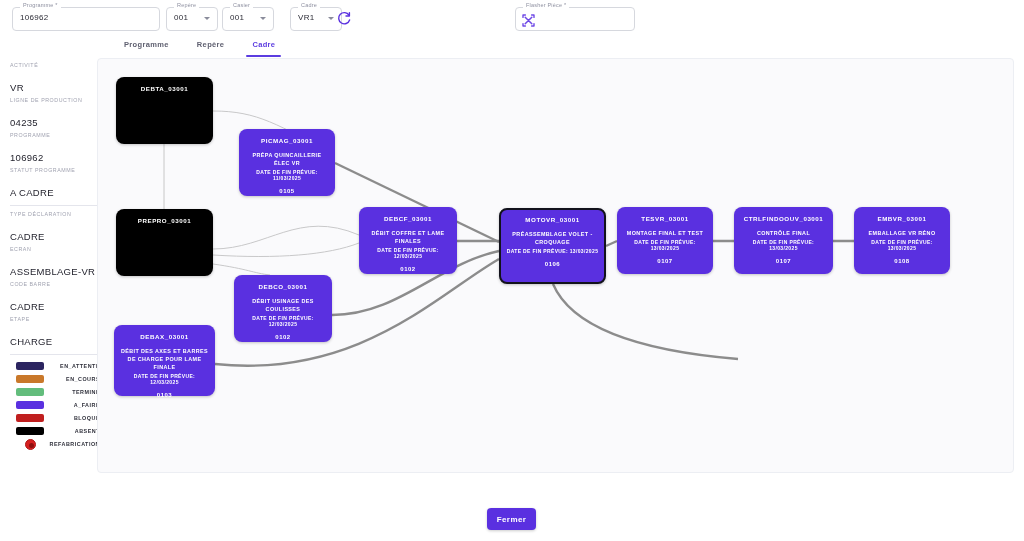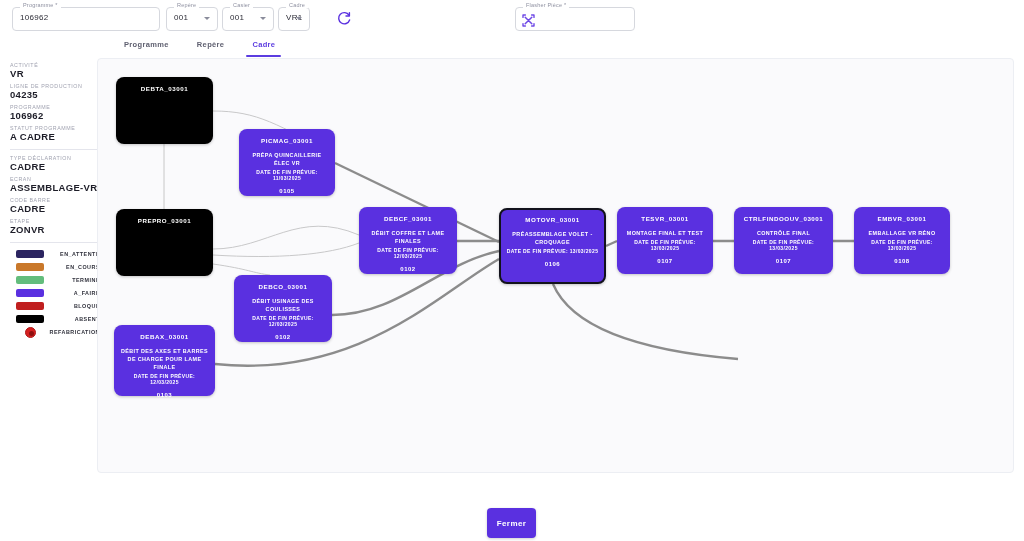--- a/index.html
+++ b/index.html
@@ -29,21 +29,21 @@
     letter-spacing:.3px; white-space:nowrap;
   }
   .field .caret {
     position:absolute; right:7px; top:9px; width:0; height:0;
     border-left:3px solid transparent; border-right:3px solid transparent;
     border-top:3.5px solid #8a8c9b;
   }
   #f-programme { left:12px; top:7px; width:148px; }
   #f-repere    { left:166px; top:7px; width:52px; }
   #f-casier    { left:222px; top:7px; width:52px; }
-  #f-cadre     { left:278px; top:7px; width:32px; }
+  #f-cadre     { left:290px; top:7px; width:52px; }
   #f-flasher   { left:515px; top:7px; width:120px; }
 
   #refresh-btn {
     position:absolute; left:336px; top:11px; width:16px; height:16px;
     cursor:pointer;
   }
   #scan-icon {
     position:absolute; left:522px; top:13px; width:13px; height:13px;
   }
 
@@ -60,22 +60,22 @@
     height:2px; background:#5b3ce0; border-radius:1px;
   }
 
   
   .sidebar { position:absolute; left:10px; top:58px; width:92px; }
   .meta-label {
     font-size:5.3px; color:#a0a2b0; letter-spacing:.55px;
     text-transform:uppercase; margin-top:4px; white-space:nowrap;
   }
   .meta-value {
-    font-size:9.5px; color:#1d1d28; font-weight:bold; letter-spacing:.3px;
-    margin-top:0px; white-space:nowrap;
+    font-size:9.5px; color:#1d1d28; font-weight:normal; letter-spacing:.3px;
+    margin-top:14px; white-space:nowrap;
   }
   .sb-divider { height:1px; background:#e4e5ec; margin:7px 2px 5px 0; }
 
   .legend { margin-top:4px; }
   .legend-row { display:flex; align-items:center; height:12px; margin-bottom:1px; }
   .swatch {
     width:28px; height:8px; border-radius:2px; flex:0 0 auto;
     margin-left:6px; margin-right:4px;
   }
   .legend-text {
@@ -111,21 +111,21 @@
   .node.black  { background:#000000; }
   .node.selected { border:2px solid #12121c; padding:6px 5px 5px 5px; }
 
   .n-title { font-size:6.2px; font-weight:bold; letter-spacing:.55px; line-height:1.25; }
   .n-desc  { font-size:5.4px; font-weight:bold; letter-spacing:.4px; line-height:1.5; margin-top:6px; }
   .n-date  { font-size:5px; font-weight:bold; letter-spacing:.35px; margin-top:2px; }
   .n-code  { font-size:6px; font-weight:bold; letter-spacing:.5px; margin-top:7px; }
 
   
   #close-button {
-    position:absolute; left:487px; top:508px; width:49px; height:30px;
+    position:absolute; left:487px; top:508px; width:49px; height:22px;
     background:#5a30e0; color:#fff; border:none; border-radius:4px;
     font-size:8px; font-weight:bold; letter-spacing:.4px; cursor:pointer;
     font-family:"Liberation Sans", sans-serif;
     box-shadow:0 1px 3px rgba(0,0,0,.2);
   }
 </style>
 </head>
 <body>
 
 <div id="app">
@@ -197,21 +197,21 @@
       </div>
     <div class="sb-divider"></div>
     <div id="meta-group-2">
         <div class="meta-label">TYPE DÉCLARATION</div>
         <div class="meta-value">CADRE</div>
         <div class="meta-label">ECRAN</div>
         <div class="meta-value">ASSEMBLAGE-VR</div>
         <div class="meta-label">CODE BARRE</div>
         <div class="meta-value">CADRE</div>
         <div class="meta-label">ETAPE</div>
-        <div class="meta-value">ZONVR</div>
+        <div class="meta-value">CHARGE</div>
       </div>
     <div class="sb-divider"></div>
     <div class="legend" id="legend-list">
         <div class="legend-row">
           <span class="swatch" style="background: rgb(43, 37, 96);"></span>
           <span class="legend-text">EN_ATTENTE</span>
         </div>
         <div class="legend-row">
           <span class="swatch" style="background: rgb(201, 120, 42);"></span>
           <span class="legend-text">EN_COURS</span>

